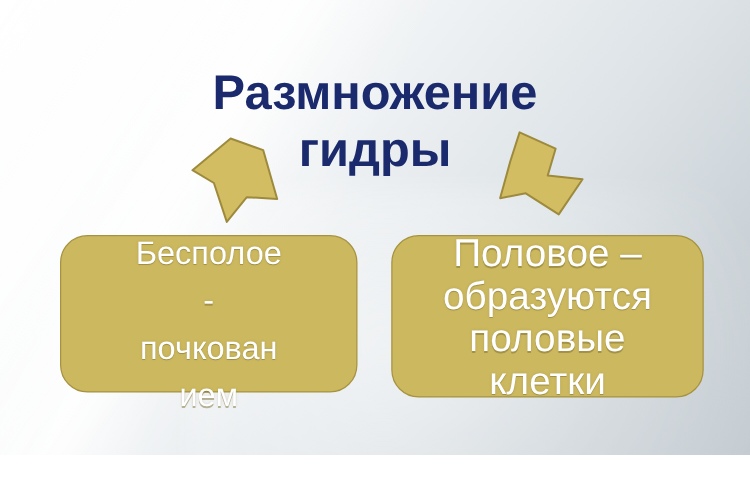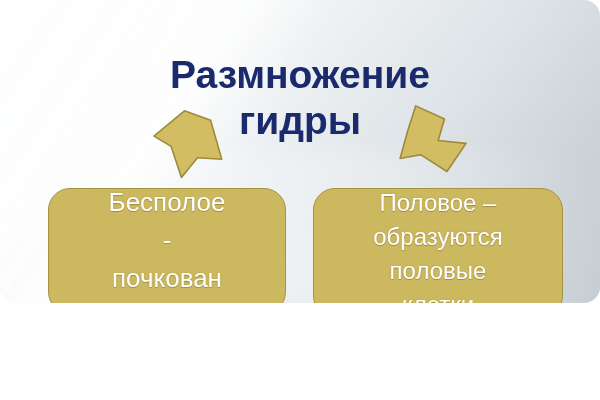--- a/index.html
+++ b/index.html
@@ -9,37 +9,36 @@
   body {
     width: 600px;
     height: 400px;
     overflow: hidden;
     font-family: "Liberation Sans", sans-serif;
   }
 
   #slide {
     position: relative;
     width: 600px;
-    height: 303px;
+    height: 364px;
     overflow: hidden;
     background:
       linear-gradient(115deg,
         rgba(255,255,255,0.00) 0%,
         rgba(255,255,255,0.00) 18%,
         rgba(255,255,255,0.85) 27%,
         rgba(255,255,255,0.25) 36%,
         rgba(255,255,255,0.00) 46%),
       linear-gradient(128deg,
         #ffffff 0%,
         #fbfcfc 20%,
         #eef1f3 42%,
         #dde3e7 64%,
         #ccd3d8 84%,
         #c4ccd2 100%);
-    border-radius: 16px;
   }
 
   
   #sheen-a {
     position: absolute;
     left: -120px;
     top: -160px;
     width: 230px;
     height: 760px;
     transform: rotate(34deg);
@@ -151,21 +150,21 @@
     left: 48px;
     top: 183px;
     width: 238px;
     font-size: 26px;
     line-height: 38px;
   }
   #text-right {
     left: 313px;
     top: 186px;
     width: 250px;
-    font-size: 24px;
+    font-size: 31px;
     line-height: 34px;
   }
 </style>
 </head>
 <body>
 
 <div id="slide">
 
   <div id="sheen-a"></div>
   <div id="sheen-b"></div>

